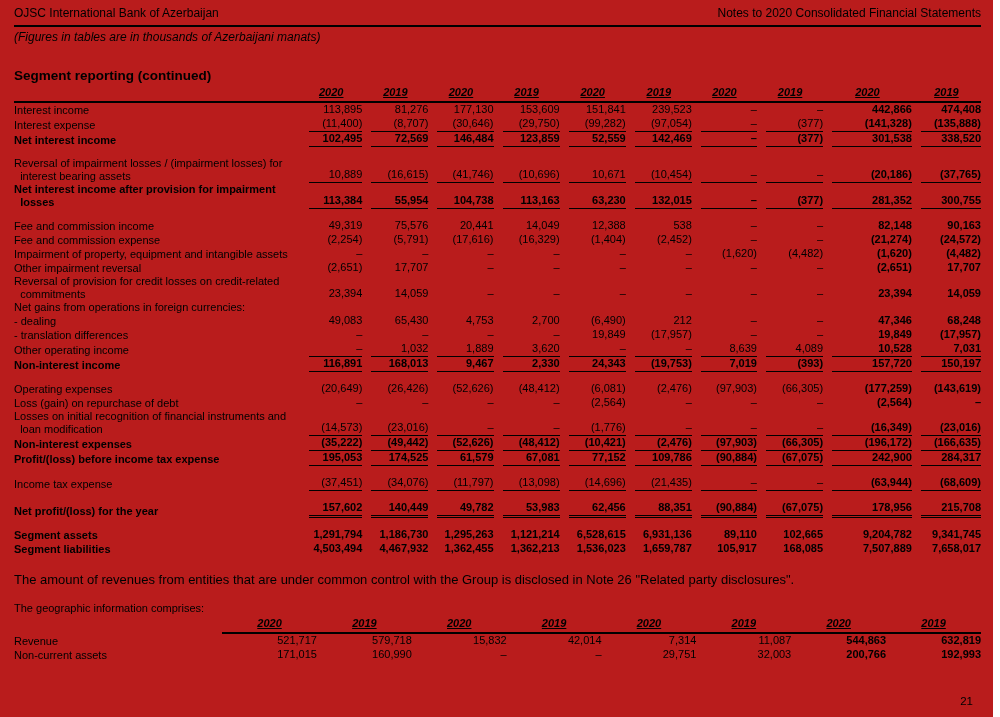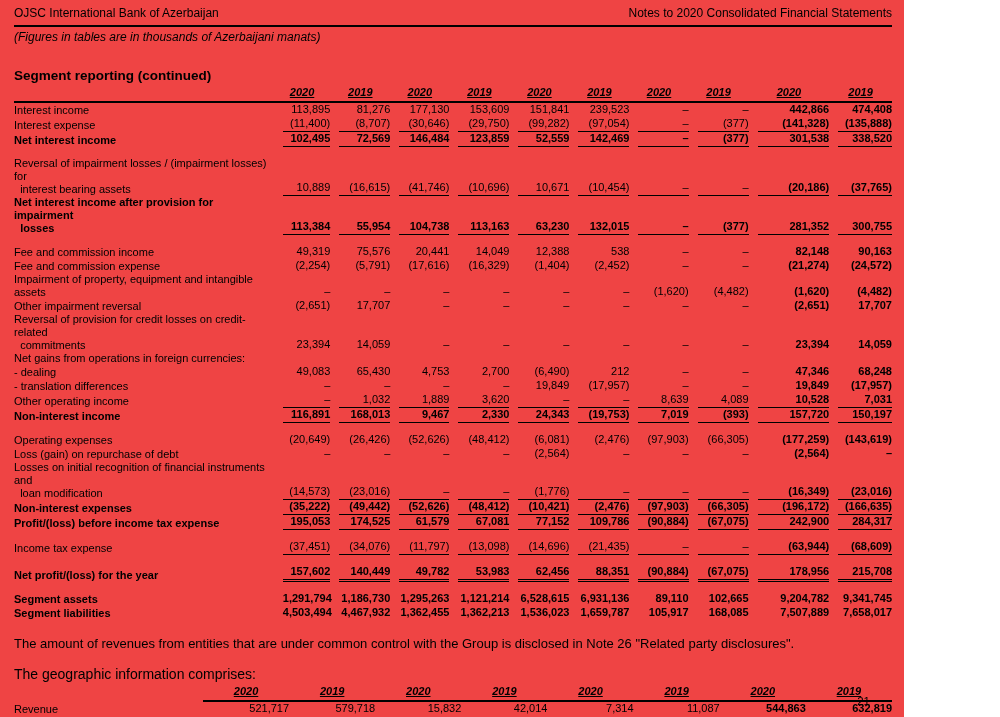--- a/index.html
+++ b/index.html
@@ -1,18 +1,18 @@
 <!DOCTYPE html>
 <html><head>
 <meta charset="utf-8">
 <style>
   html,body { margin:0; padding:0; background:#fff; color:#000;
     font-family:"Liberation Sans", sans-serif; }
-  .page { width:904px; height:717px; box-sizing:border-box; position:relative;
-    padding:6px 12px 0 14px; background:#ef4444; }
+  .page { width:993px; height:717px; box-sizing:border-box; position:relative;
+    padding:6px 12px 0 14px; background:#b91c1c; }
 
   .topbar { display:flex; justify-content:space-between; font-size:12px;
     padding-bottom:5px; border-bottom:2px solid #000; }
   .figures-note { font-style:italic; font-size:12px; margin-top:3px; }
   .section-title { font-weight:bold; font-size:13.5px; margin-top:24px; }
 
   table.fin { width:100%; border-collapse:collapse; table-layout:fixed;
     font-size:11px; line-height:13px; margin-top:2px; }
   .fin td { vertical-align:bottom; padding:0; }
   .fin td.lbl { white-space:pre-wrap; padding-right:4px; }
@@ -27,22 +27,22 @@
 
   .fin td.grp { text-align:center; font-style:italic; font-weight:bold; }
   .fin td.grp .grpline { margin:0 7px; border-bottom:1px solid #000; padding-bottom:1px; }
   .fin tr.yrrow td { text-align:center; font-style:italic; font-weight:bold;
     padding:1px 0 2px; }
   .fin tr.yrrow td.thick { border-bottom:2px solid #000;text-decoration:underline; }
   .fin tr.yrrow td.lblhead { padding:0; }
 
   .note { font-size:13px; }
   .note1 { margin-top:16px; }
-  .geo-intro { margin-top:15px; font-size:14px; }
-  .pagenum { position:absolute; bottom:10px; right:34px; font-size:11.5px; }
+  .geo-intro { margin-top:15px; font-size:11px; }
+  .pagenum { position:absolute; bottom:10px; right:20px; font-size:11.5px; }
 </style>
 </head>
 <body>
 
 <div class="page">
 
   <div class="topbar">
     <span>OJSC International Bank of Azerbaijan</span>
     <span>Notes to 2020 Consolidated Financial Statements</span>
   </div>

